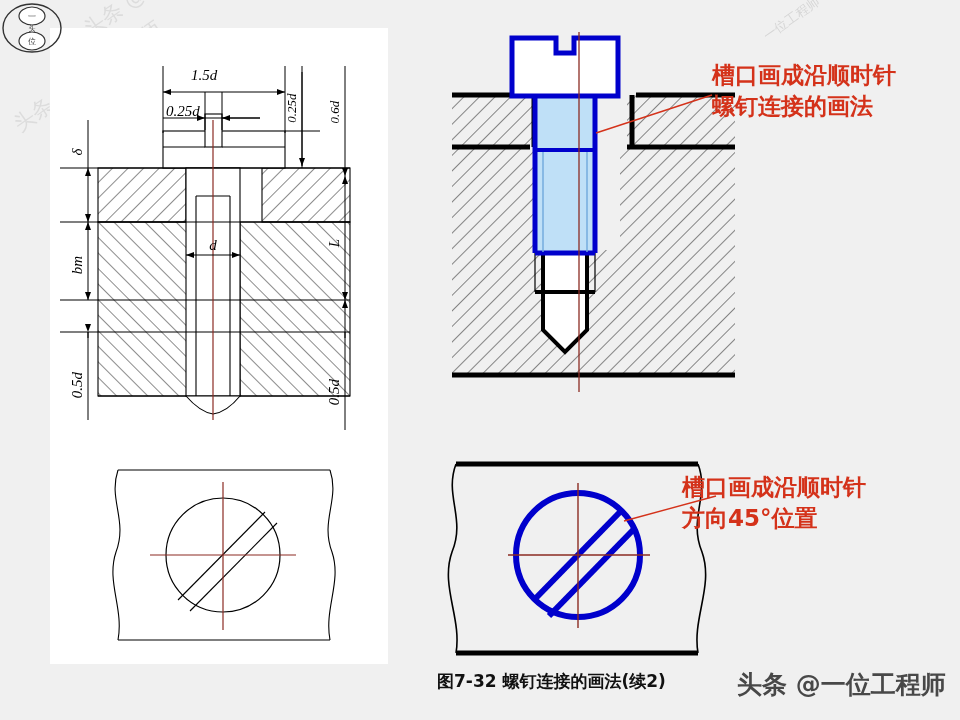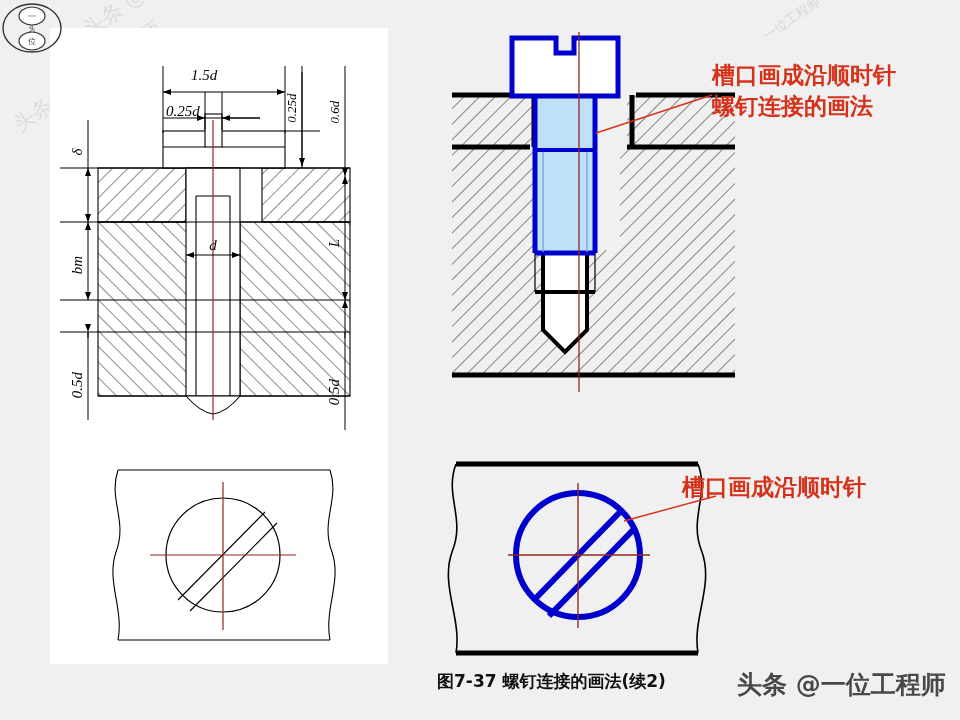--- a/index.html
+++ b/index.html
@@ -259,23 +259,24 @@
     <line x1="712" y1="95" x2="596" y2="133" stroke="#d4321a" stroke-width="1.4"></line>
     <line x1="716" y1="496" x2="624" y2="521" stroke="#d4321a" stroke-width="1.4"></line>
   </svg>
 
   <div class="ann" id="ann1">
     <div>槽口画成沿顺时针</div>
     <div>螺钉连接的画法</div>
   </div>
   <div class="ann" id="ann2">
     <div>槽口画成沿顺时针</div>
+    <div>方向45°位置</div>
   </div>
 
-  <div id="caption">图7-37  螺钉连接的画法(续2)</div>
+  <div id="caption">图7-32  螺钉连接的画法(续2)</div>
   <div id="watermark-br">头条 @一位工程师</div>
 
   <svg id="logo" viewBox="0 0 64 52" xmlns="http://www.w3.org/2000/svg">
     <ellipse cx="32" cy="26" rx="29" ry="24" fill="none" stroke="#333" stroke-width="1.4"></ellipse>
     <ellipse cx="32" cy="14" rx="13" ry="9" fill="#fff" stroke="#333" stroke-width="1.2"></ellipse>
     <ellipse cx="32" cy="39" rx="13" ry="9" fill="#fff" stroke="#333" stroke-width="1.2"></ellipse>
     <text x="32" y="17" text-anchor="middle" font-size="8" fill="#333" font-family="DejaVu Sans, sans-serif">一</text>
     <text x="32" y="29" text-anchor="middle" font-size="7" fill="#333" font-family="DejaVu Sans, sans-serif">头</text>
     <text x="32" y="42" text-anchor="middle" font-size="8" fill="#333" font-family="DejaVu Sans, sans-serif">位</text>
   </svg>

